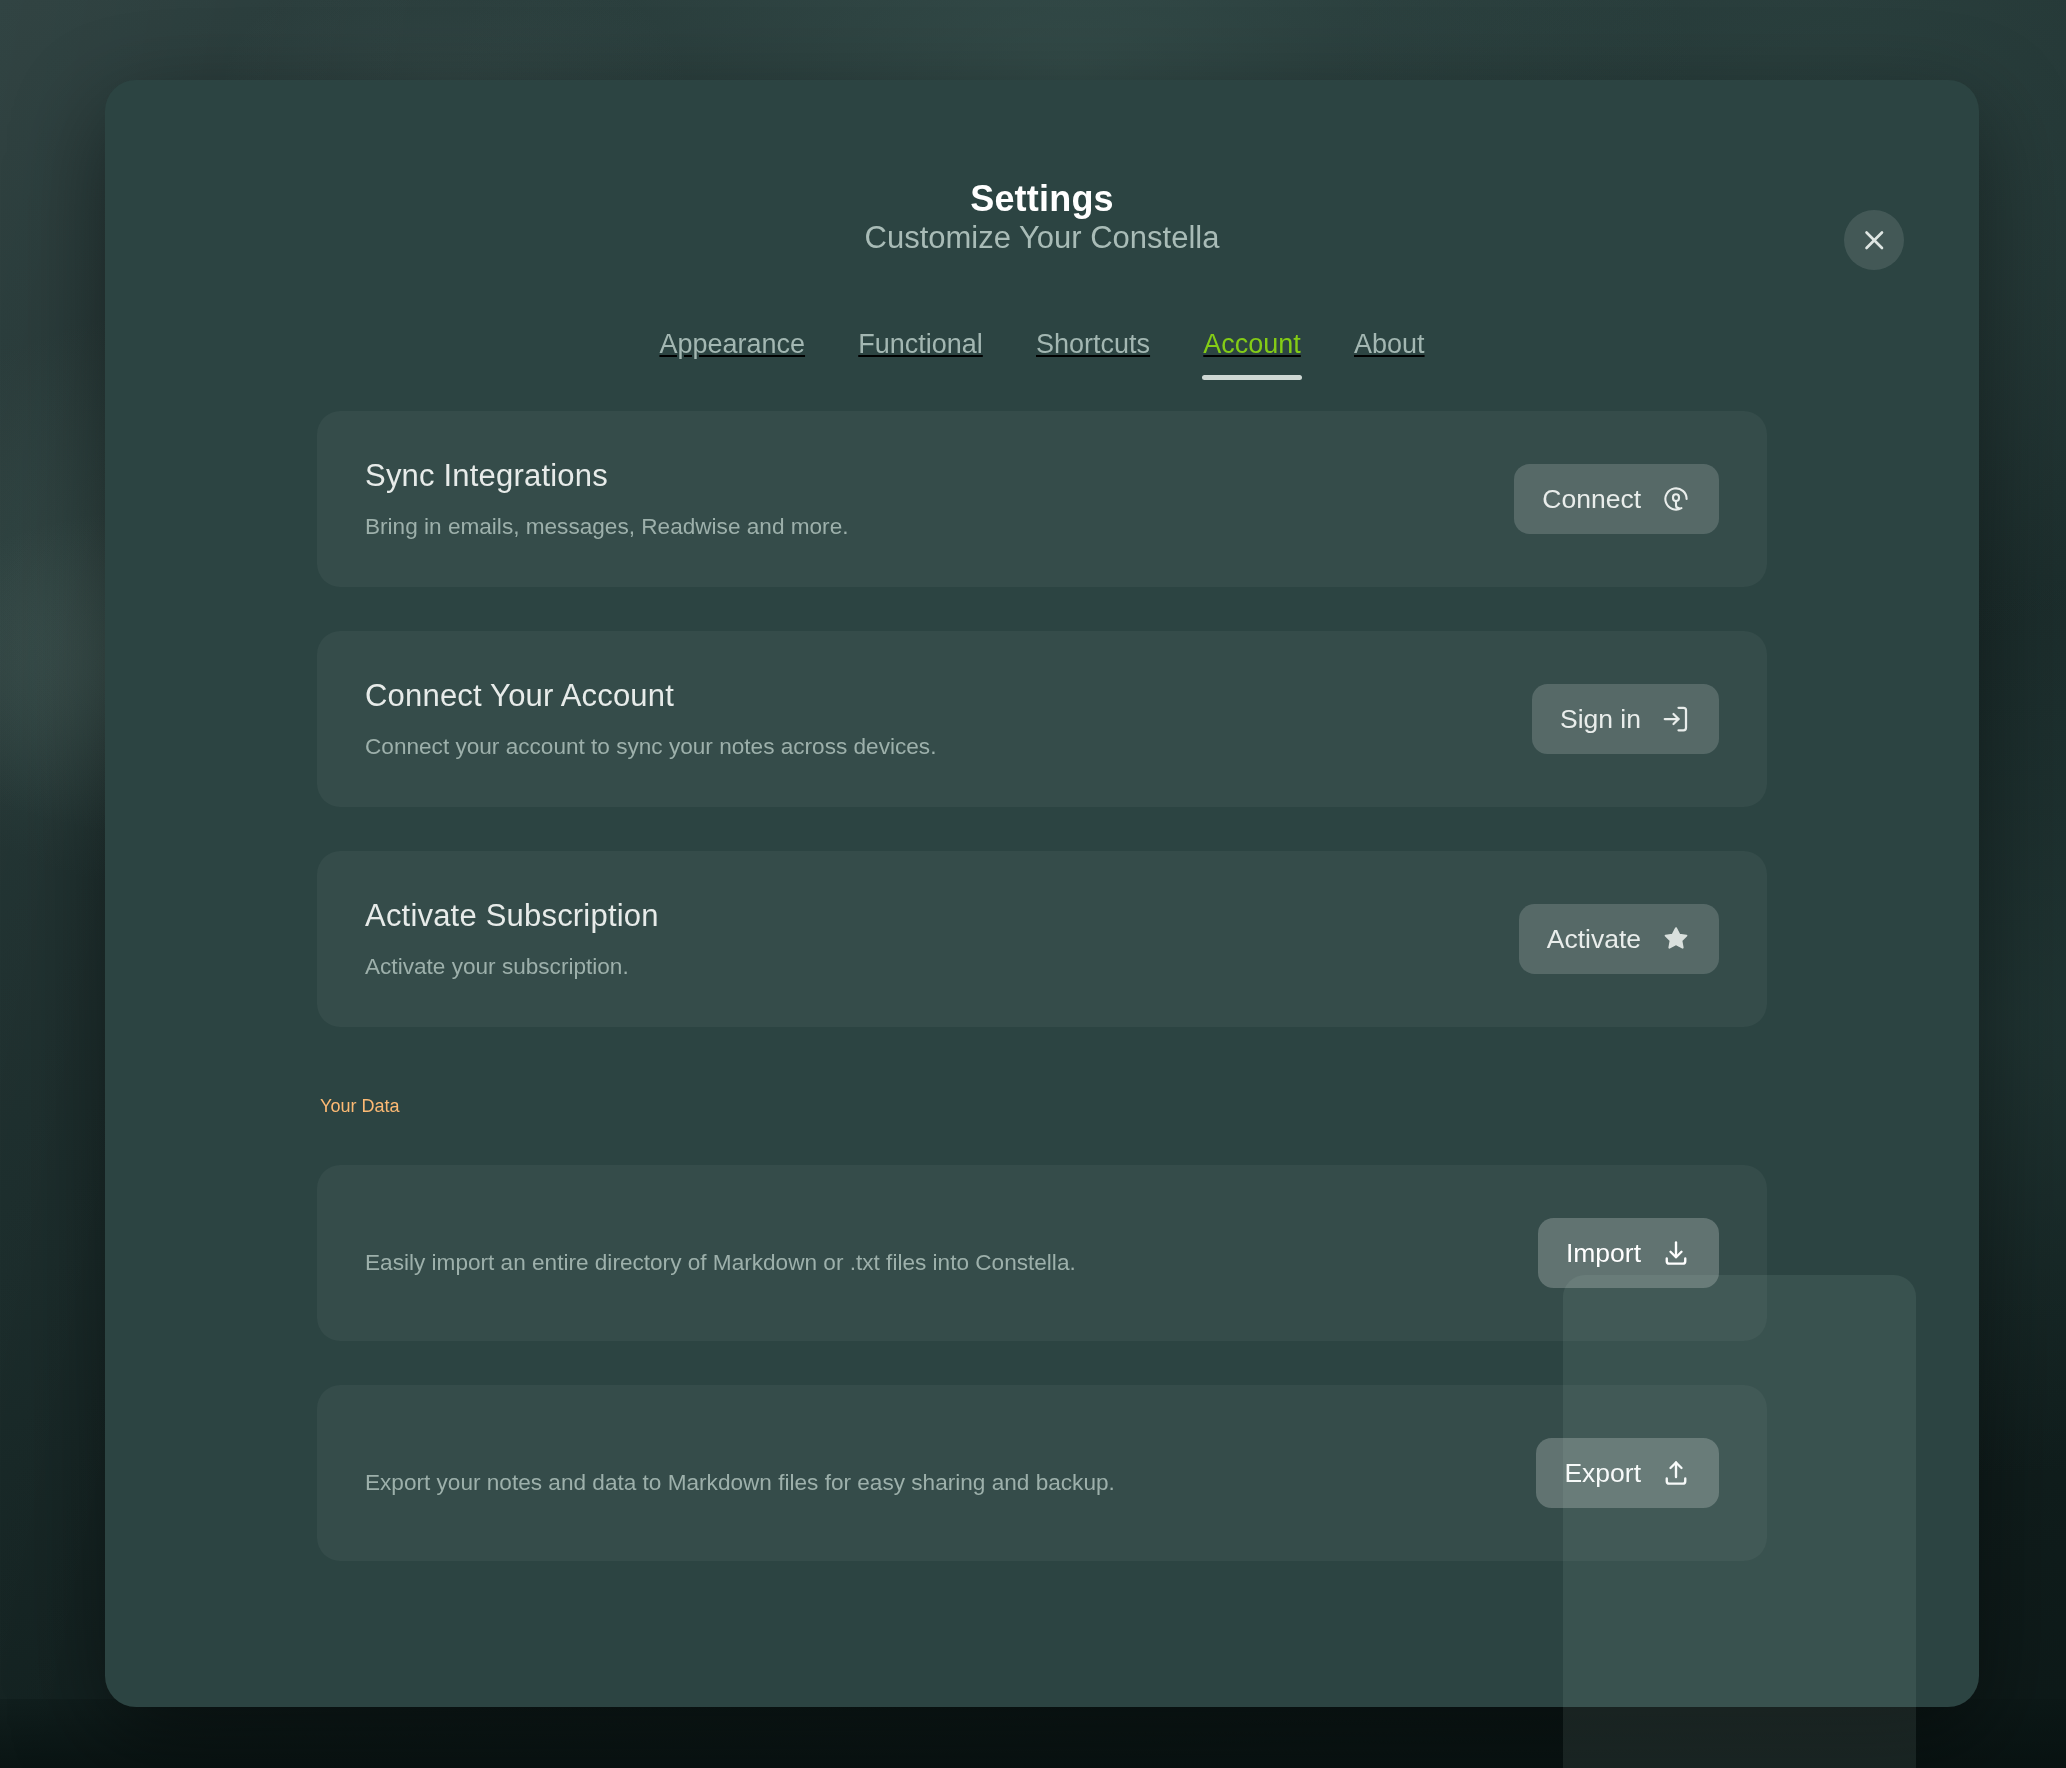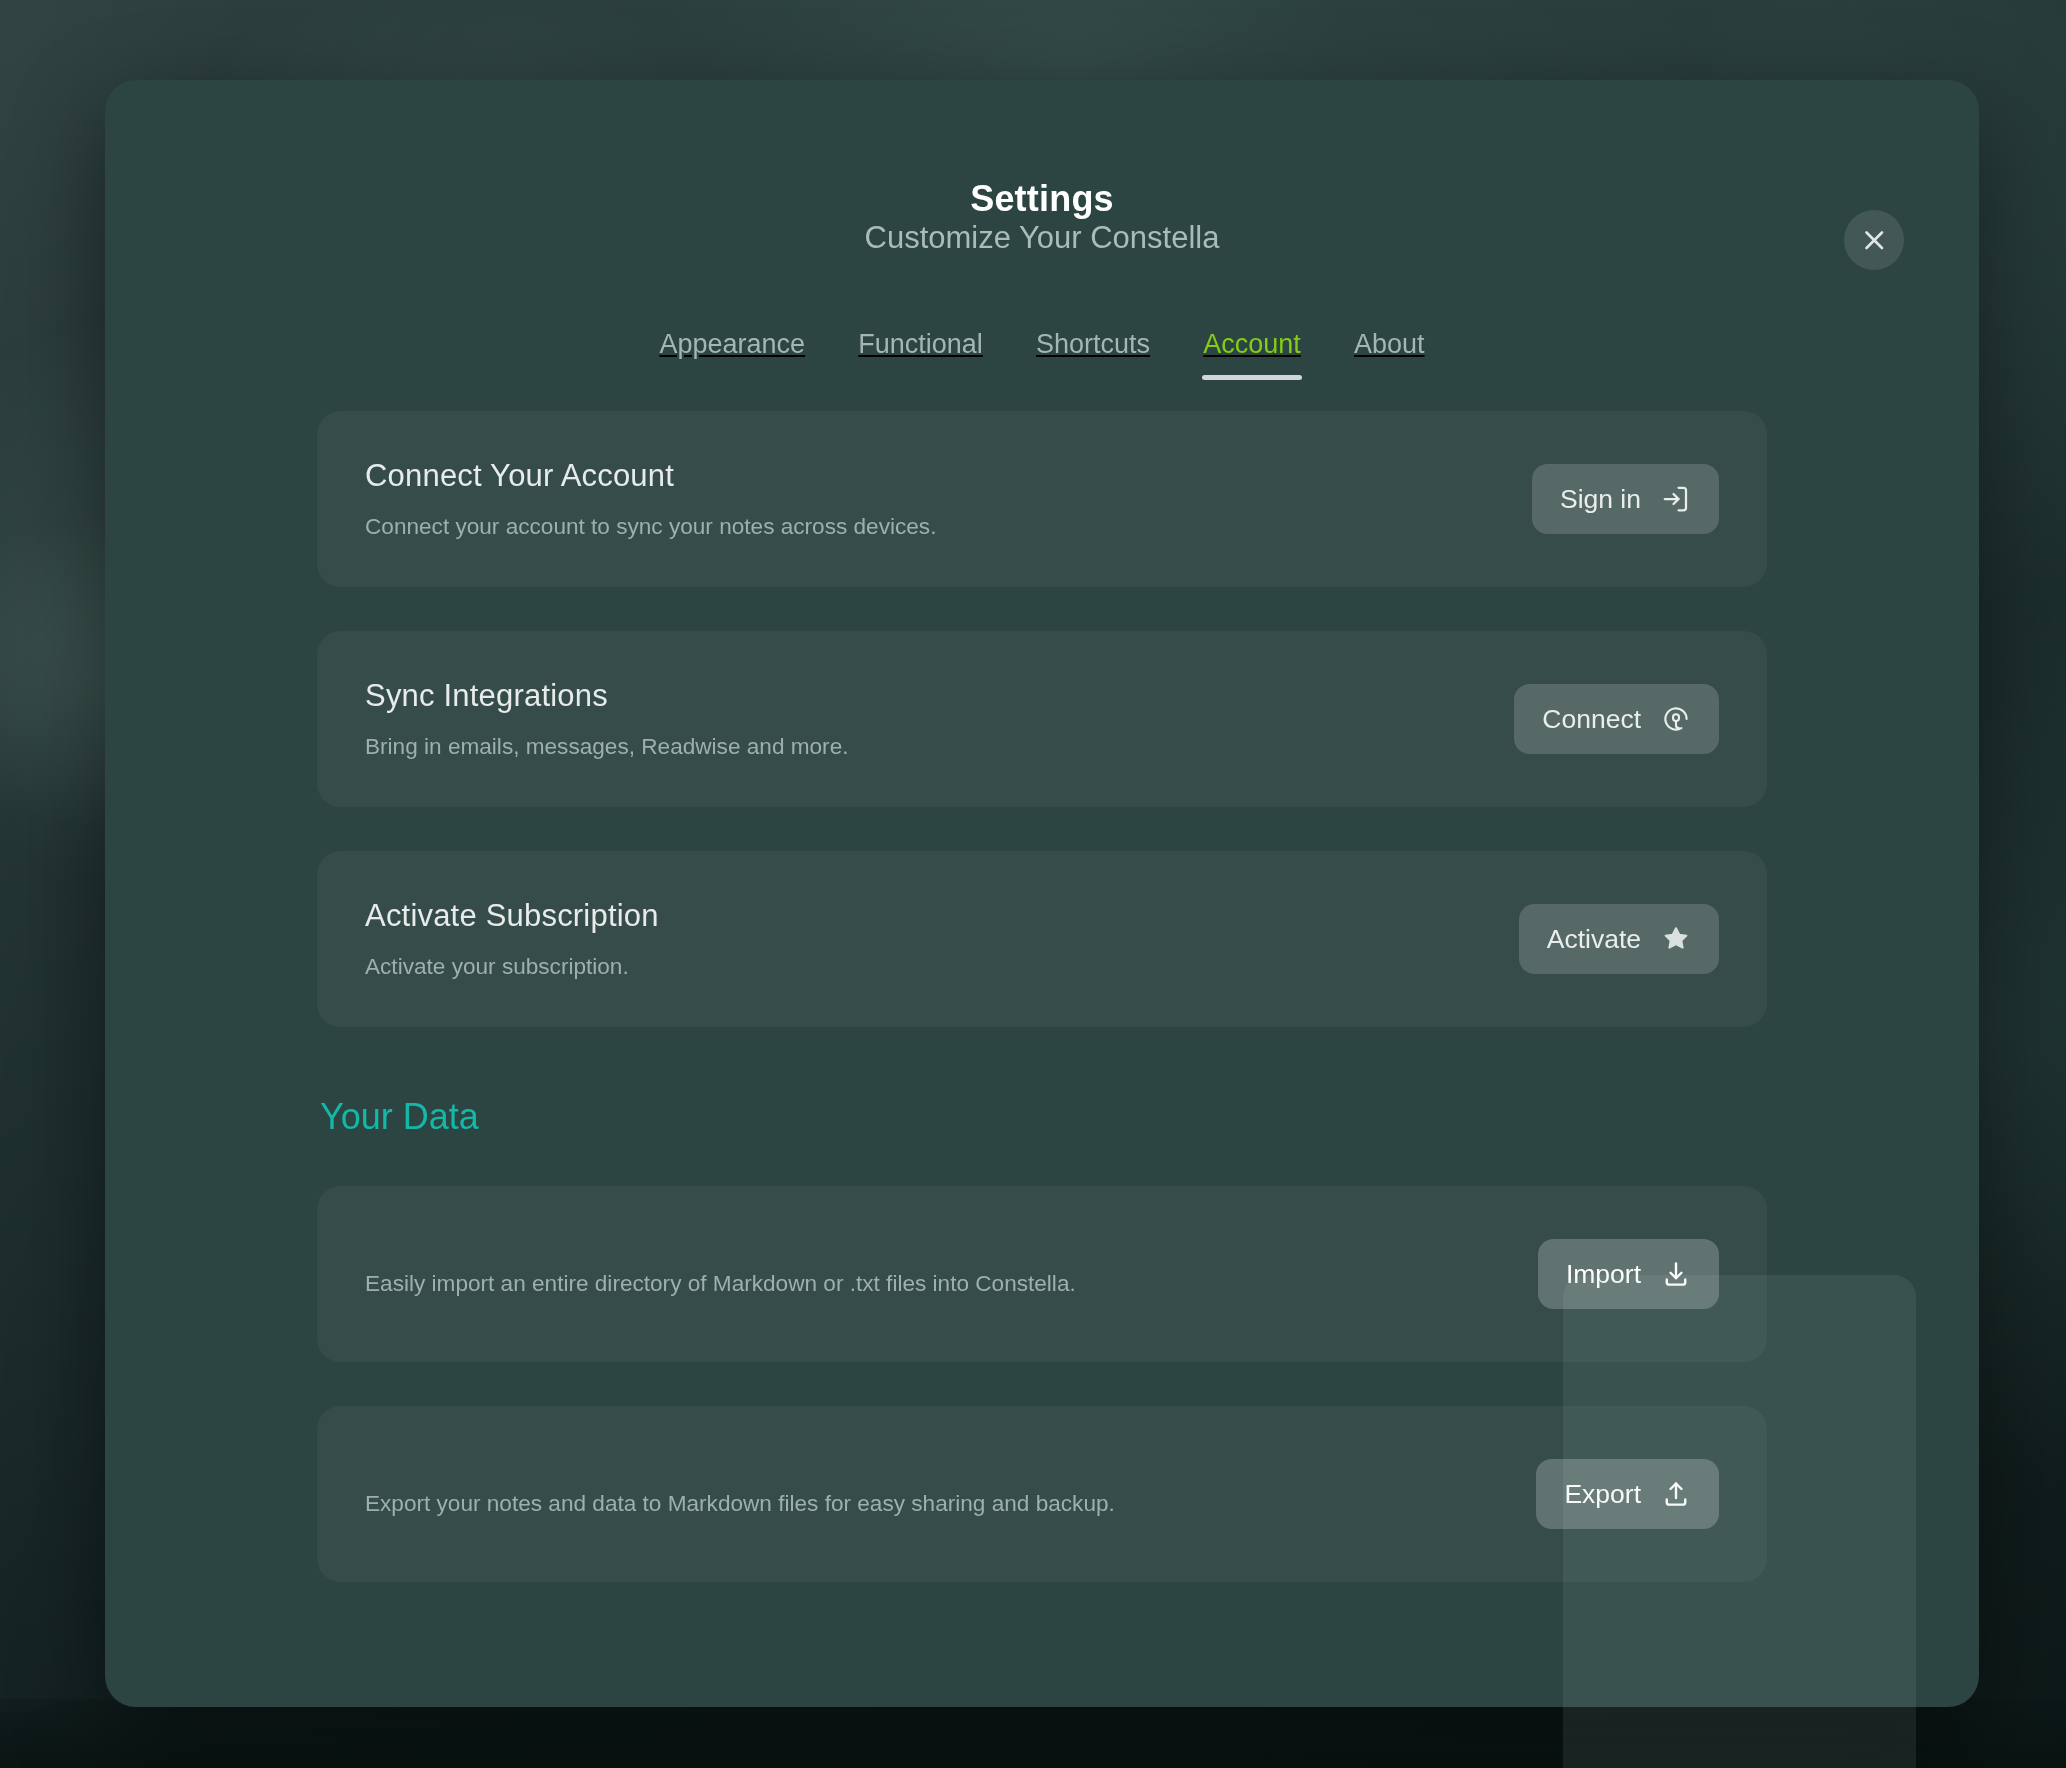--- a/index.html
+++ b/index.html
@@ -167,22 +167,22 @@
     padding: 19.5px 28px;
     font-size: 26.5px;
     font-family: inherit;
     cursor: pointer;
     white-space: nowrap;
   }
   .action-btn svg { width: 30px; height: 30px; flex: none; }
   .action-btn.bright { color: #ffffff; background: rgba(255,255,255,0.22); }
 
   .section-label {
-    font-size: 36px;
-    color: #14b8a6;
+    font-size: 18px;
+    color: #fdba74;
     margin: 69px 0 48px 0;
     padding-left: 3.1px;
   }
 
   
   #drop-overlay {
     position: absolute;
     left: 1563px;
     top: 1275px;
     width: 353px;
@@ -218,50 +218,50 @@
       <div class="tab">Functional</div>
       <div class="tab">Shortcuts</div>
       <div class="tab active">Account</div>
       <div class="tab">About</div>
     </div>
 
     <div class="content">
 
       <div class="card">
         <div class="card-text">
+          <div class="card-title">Sync Integrations</div>
+          <div class="card-desc">Bring in emails, messages, Readwise and more.</div>
+        </div>
+        <button class="action-btn">
+          <span>Connect</span>
+          <svg viewBox="0 0 24 24" fill="none" stroke="#e9edeb" stroke-width="1.7" stroke-linecap="round" stroke-linejoin="round">
+            <path d="M20.5 12a8.5 8.5 0 1 0-4.2 7.3"></path>
+            <rect x="9.6" y="8.2" width="4.8" height="5.4" rx="2.4"></rect>
+            <path d="M12 13.6V17c0 1.5 1 2.3 2.3 2.3"></path>
+          </svg>
+        </button>
+      </div>
+
+      <div class="card">
+        <div class="card-text">
           <div class="card-title">Connect Your Account</div>
           <div class="card-desc">Connect your account to sync your notes across devices.</div>
         </div>
         <button class="action-btn">
           <span>Sign in</span>
           <svg viewBox="0 0 24 24" fill="none" stroke="#e9edeb" stroke-width="1.8" stroke-linecap="round" stroke-linejoin="round">
             <path d="M14 3h4a2 2 0 0 1 2 2v14a2 2 0 0 1-2 2h-4"></path>
             <polyline points="10 16 14 12 10 8"></polyline>
             <line x1="14" y1="12" x2="3" y2="12"></line>
           </svg>
         </button>
       </div>
 
       <div class="card">
         <div class="card-text">
-          <div class="card-title">Sync Integrations</div>
-          <div class="card-desc">Bring in emails, messages, Readwise and more.</div>
-        </div>
-        <button class="action-btn">
-          <span>Connect</span>
-          <svg viewBox="0 0 24 24" fill="none" stroke="#e9edeb" stroke-width="1.7" stroke-linecap="round" stroke-linejoin="round">
-            <path d="M20.5 12a8.5 8.5 0 1 0-4.2 7.3"></path>
-            <rect x="9.6" y="8.2" width="4.8" height="5.4" rx="2.4"></rect>
-            <path d="M12 13.6V17c0 1.5 1 2.3 2.3 2.3"></path>
-          </svg>
-        </button>
-      </div>
-
-      <div class="card">
-        <div class="card-text">
           <div class="card-title">Activate Subscription</div>
           <div class="card-desc">Activate your subscription.</div>
         </div>
         <button class="action-btn">
           <span>Activate</span>
           <svg viewBox="0 0 24 24" fill="#d9e0dd" stroke="#d9e0dd" stroke-width="1.6" stroke-linejoin="round">
             <path d="M12 3.4l2.7 5.1 5.6.8-4 4 1 5.6-5.3-2.8-5.3 2.8 1-5.6-4-4 5.6-.8z"></path>
           </svg>
         </button>
       </div>

